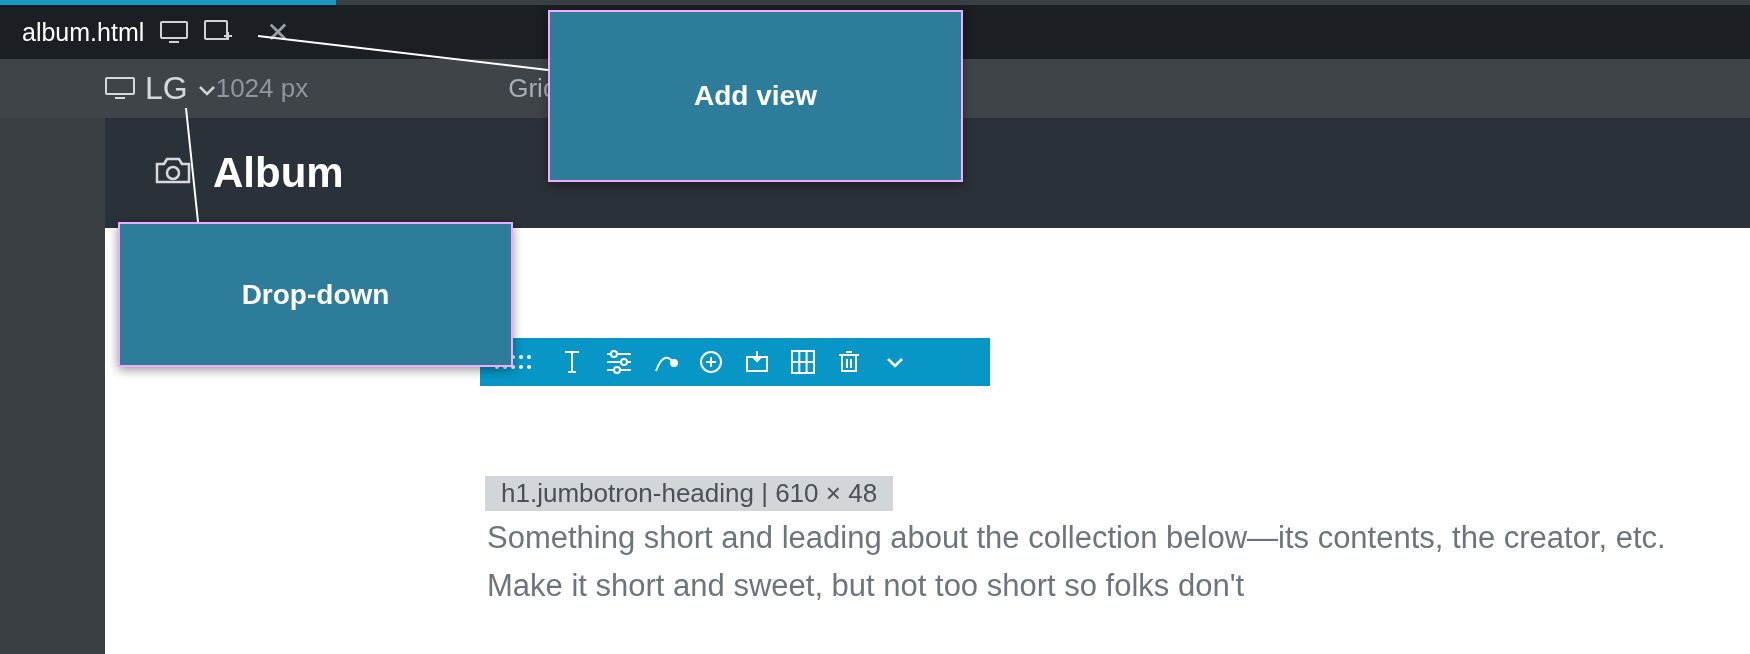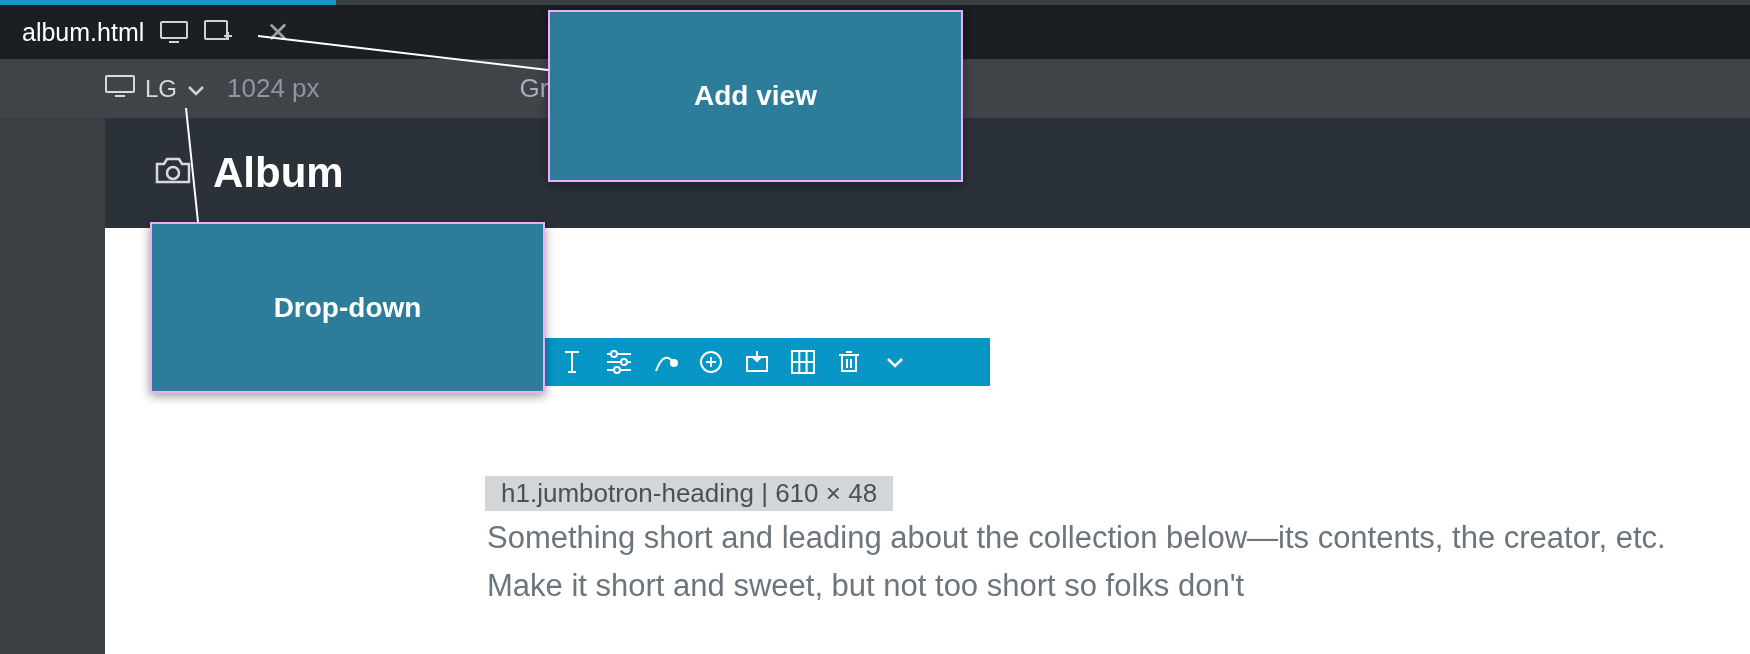--- a/index.html
+++ b/index.html
@@ -54,26 +54,25 @@
     background: #3f4449;
     display:flex;
     align-items:center;
   }
   .size-row .bp {
     display:flex;
     align-items:center;
     gap: 10px;
     margin-left: 105px;
     color: #d6d9dc;
-    font-size: 24px;
+    font-size: 32px;
     font-weight: 500;
   }
   .size-row .bp .chev { font-size: 22px; color:#cfd3d7; }
   .size-row .px {
-    margin-left: 22px;
     color: #8f969d;
     font-size: 26px;
   }
   .size-row .grid-label {
     margin-left: 200px;
     color: #a9afb5;
     font-size: 26px;
   }
 
   
@@ -191,21 +190,21 @@
     align-items:center;
     justify-content:center;
     box-shadow: 0 3px 10px rgba(0,0,0,0.4);
   }
   .callout.addview {
     left: 548px; top: 10px;
     width: 415px; height: 172px;
   }
   .callout.dropdown {
     left: 118px; top: 222px;
-    width: 395px; height: 171px; margin-left: 32px;
+    width: 395px; height: 145px;
   }
 
   
   .connectors {
     position:absolute;
     left:0; top:0;
     width:1750px; height:654px;
     pointer-events:none;
   }
 

